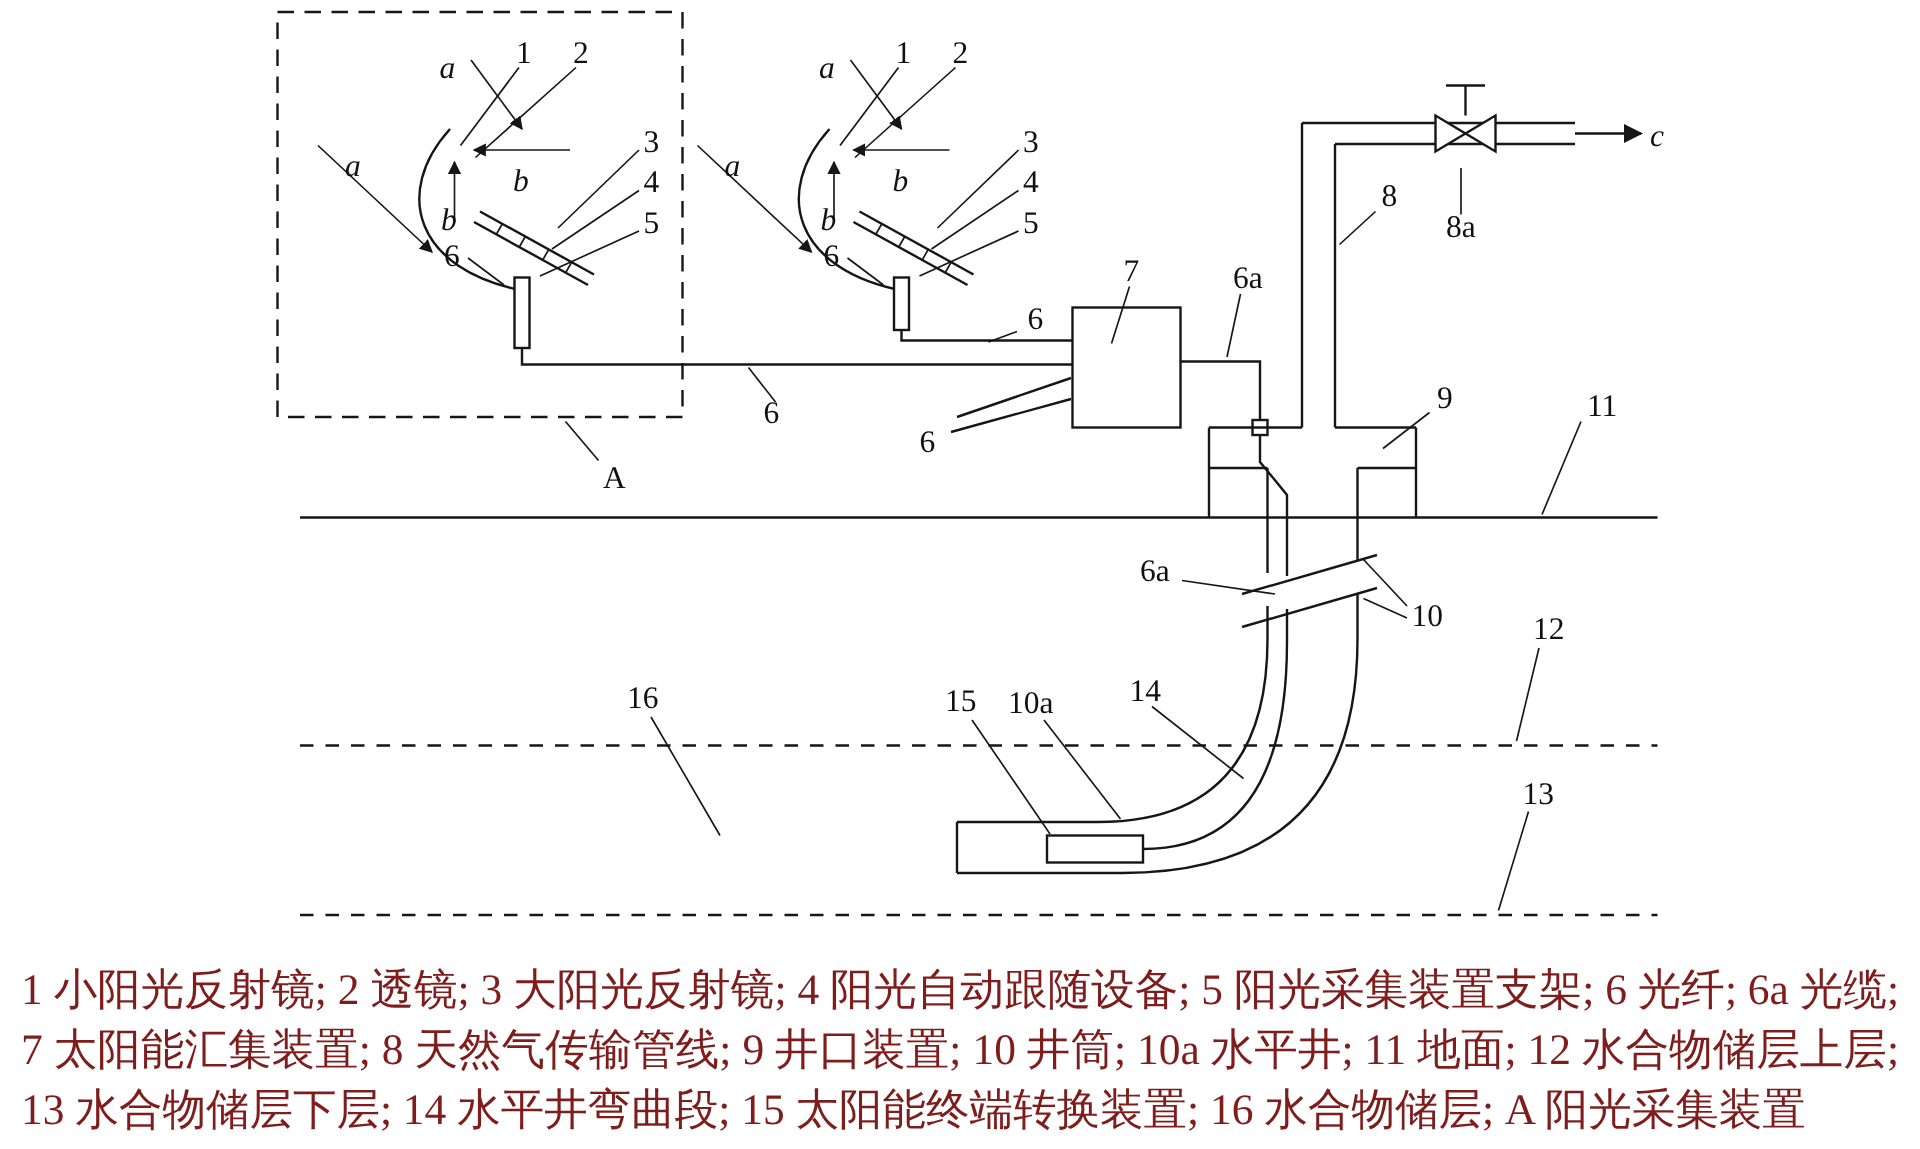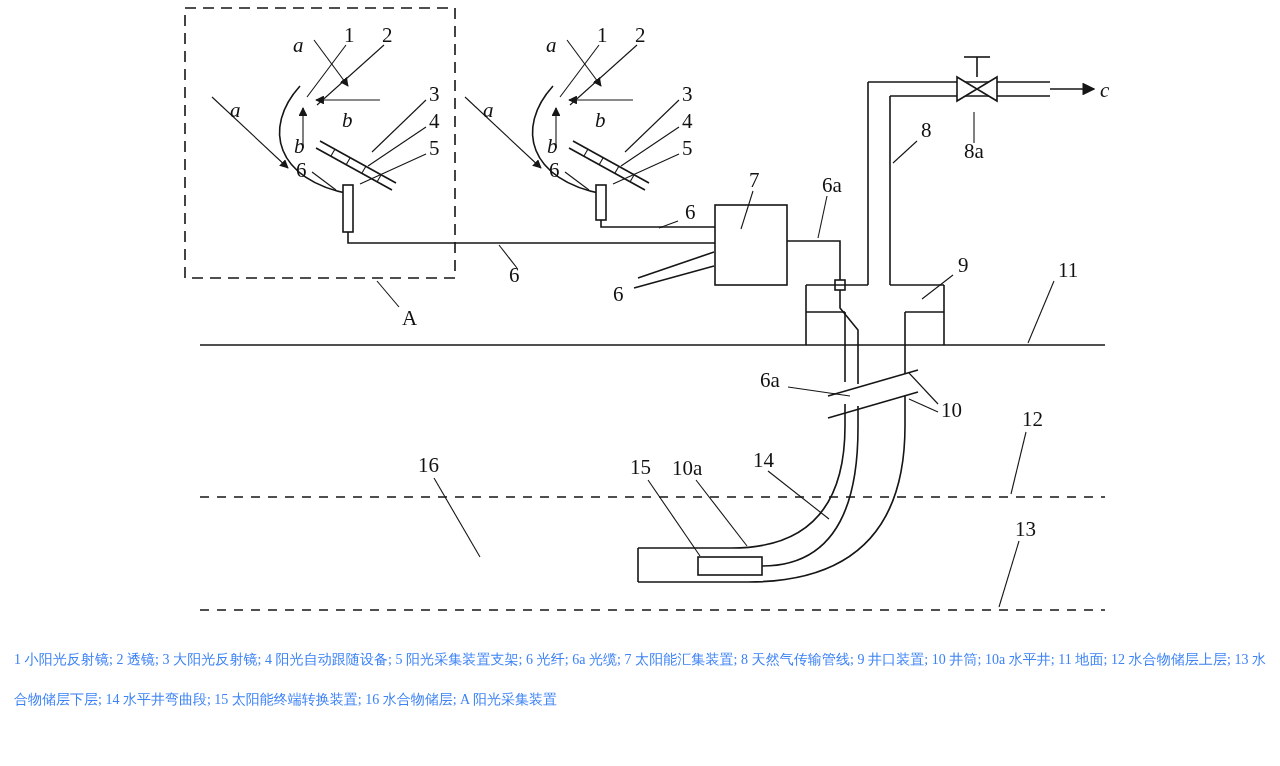--- a/index.html
+++ b/index.html
@@ -7,21 +7,21 @@
         font-family:"Liberation Serif","DejaVu Serif",serif;color:#111;}
   svg{position:absolute;top:0;left:0;}
   .s{stroke:#161616;stroke-width:1.6;fill:none;}
   .ld{stroke:#161616;stroke-width:1.1;fill:none;}
   .dashA{stroke:#161616;stroke-width:1.6;fill:none;stroke-dasharray:11 7;}
   .dashL{stroke:#161616;stroke-width:1.6;fill:none;stroke-dasharray:9 8;}
   .wf{fill:#ffffff;stroke:#161616;stroke-width:1.6;}
   text{font-family:"Liberation Serif","DejaVu Serif",serif;font-size:21px;fill:#111;}
   text.it{font-style:italic;}
   #caption{position:absolute;left:14px;top:640px;width:1252px;
-           font-size:14px;line-height:40px;text-align:justify;color:#3b82f6;}
+           font-size:29px;line-height:40px;text-align:justify;color:#7f1d1d;}
 </style>
 </head>
 <body>
 
 <div id="page">
 
 <svg width="1280" height="640" viewBox="0 0 1280 640">
   <defs>
     <marker id="arr" viewBox="0 0 10 10" refX="9" refY="5" markerWidth="8" markerHeight="8" orient="auto-start-reverse">
       <path d="M0,0 L10,5 L0,10 z" fill="#161616"></path>

